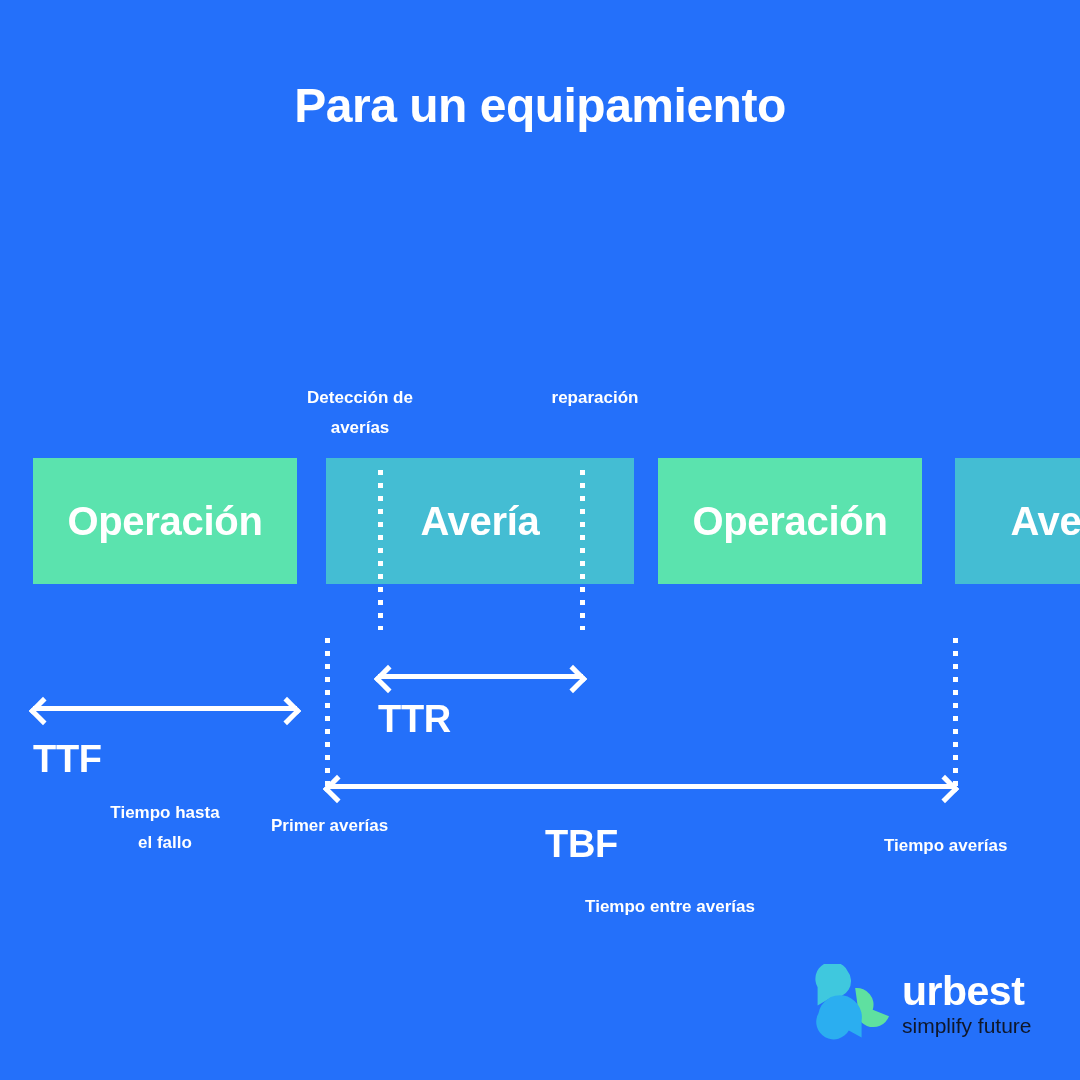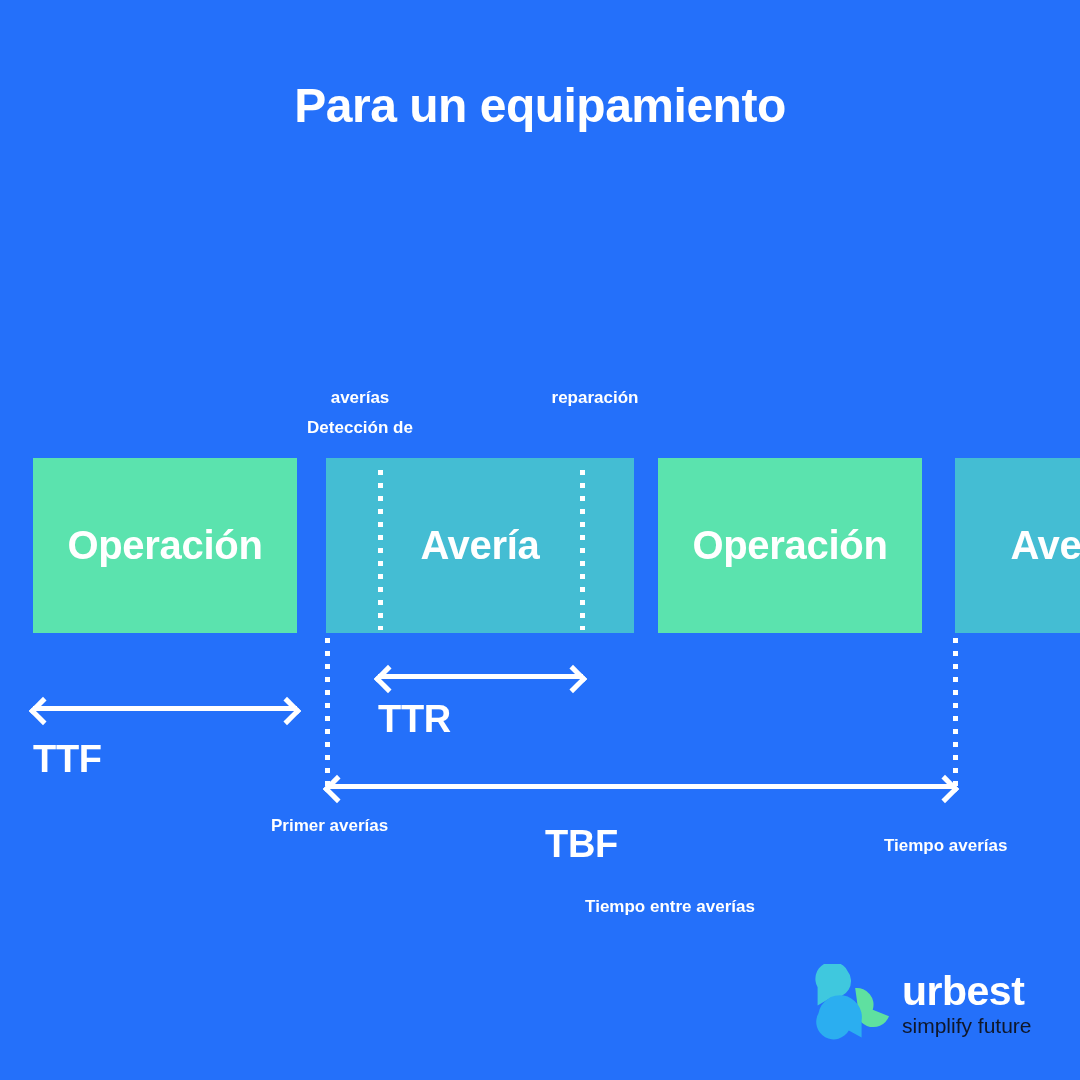--- a/index.html
+++ b/index.html
@@ -41,21 +41,21 @@
     text-align: center;
     color: #ffffff;
   }
   #event-detection { left: 252px; top: 383px; width: 216px; }
   #event-repair-end { left: 500px; top: 383px; width: 190px; }
 
   
   .state-block {
     position: absolute;
     top: 458px;
-    height: 175px;
+    height: 126px;
     display: flex;
     align-items: center;
     justify-content: center;
   }
   .state-block .state-label {
     font-size: 40px;
     font-weight: 800;
     color: #ffffff;
     letter-spacing: -0.3px;
     white-space: nowrap;
@@ -185,22 +185,22 @@
   }
 </style>
 </head>
 <body>
 
 <div id="stage">
 
   <div id="page-title">Para un equipamiento</div>
 
   <div class="event-label" id="event-detection">
+    <div>Detección de</div>
     <div>averías</div>
-    <div>Detección de</div>
   </div>
   <div class="event-label" id="event-repair-end">
     <div>reparación</div>
   </div>
 
   <div class="state-block" id="block-op-1">
     <span class="state-label">Operación</span>
   </div>
 
   <div class="state-block" id="block-fail-1">
@@ -219,20 +219,24 @@
   <div class="dotted-guide" id="guide-repair-end"></div>
   <div class="dotted-guide" id="guide-first-failure"></div>
   <div class="dotted-guide" id="guide-second-failure"></div>
 
   <div class="measure-arrow" id="arrow-ttf">
     <div class="shaft"></div>
     <div class="head left"></div>
     <div class="head right"></div>
   </div>
   <div class="metric-acronym" id="ttf-acronym">TTF</div>
+  <div class="metric-desc" id="ttf-desc">
+    <div>Tiempo hasta</div>
+    <div>el fallo</div>
+  </div>
 
   <div class="measure-arrow" id="arrow-ttr">
     <div class="shaft"></div>
     <div class="head left"></div>
     <div class="head right"></div>
   </div>
   <div class="metric-acronym" id="ttr-acronym">TTR</div>
 
   <div class="measure-arrow" id="arrow-tbf">
     <div class="shaft"></div>

